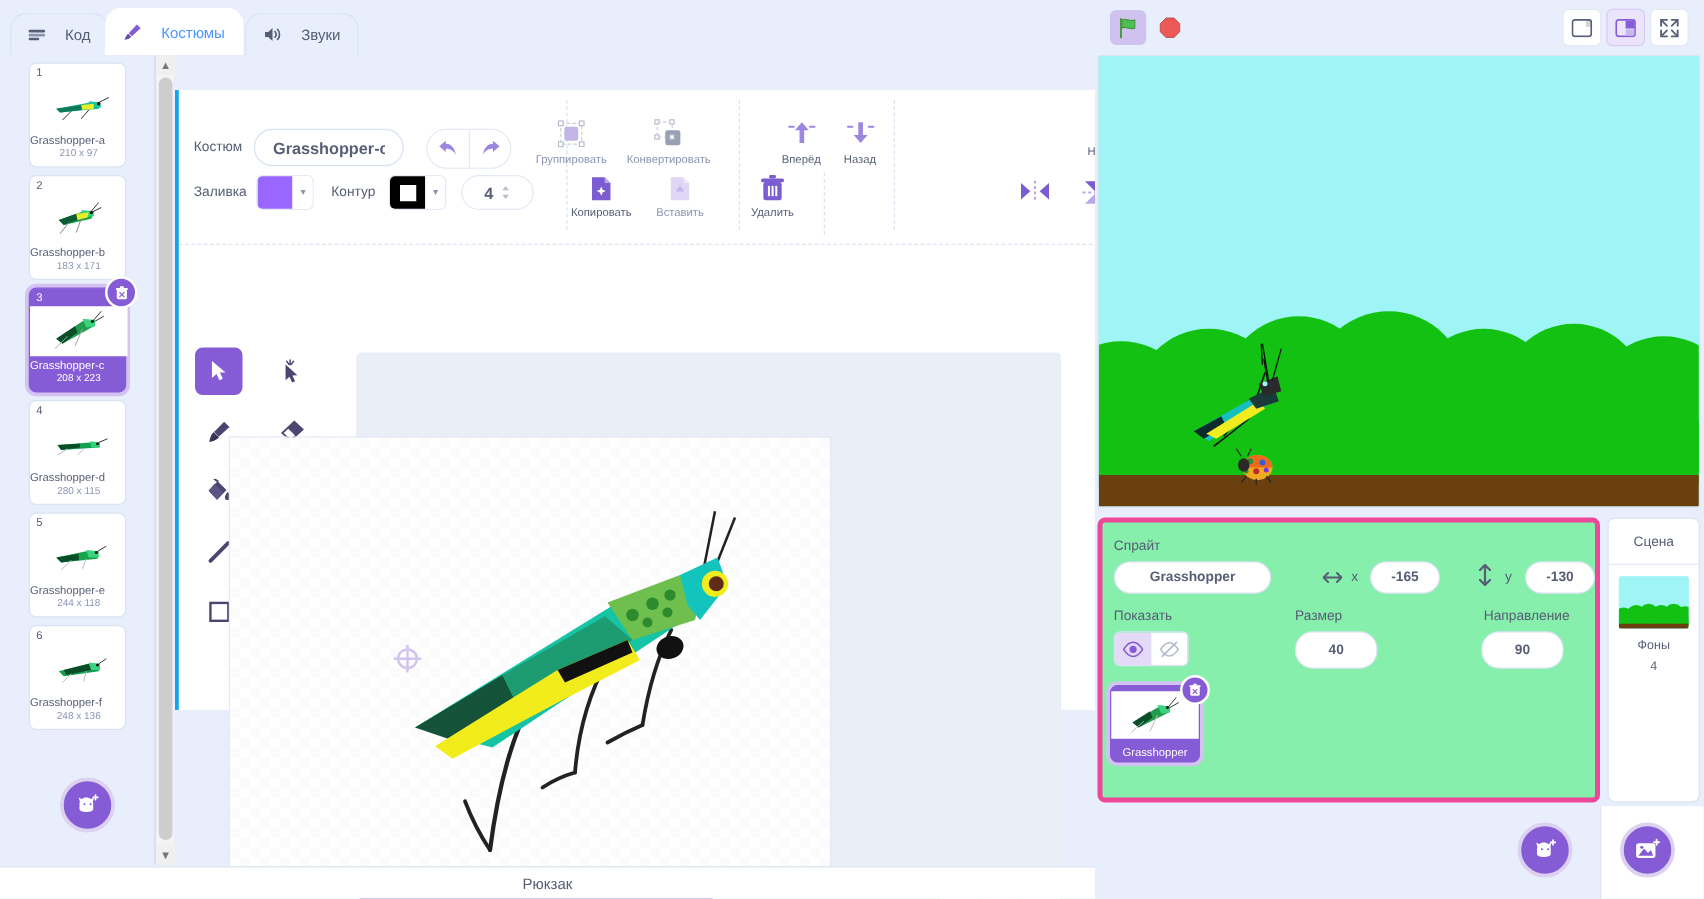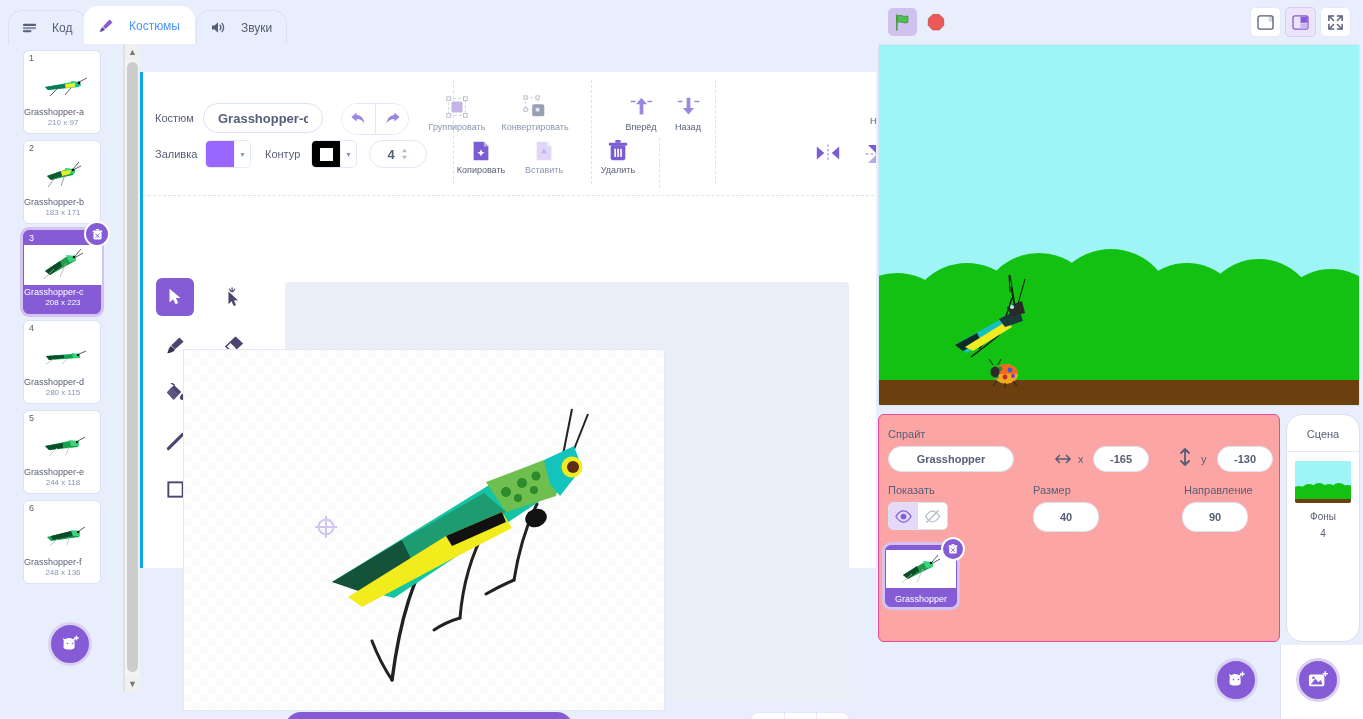--- a/index.html
+++ b/index.html
@@ -252,21 +252,21 @@
   .layout-btn.on { background: #ece4fb; border-color: #d8cbf5; }
 
   .stage {
     position: absolute; left: 2px; top: 44px; width: 482px; height: 362px;
     background: #9ff5f5; border: 1px solid #d9e3f2; border-radius: 2px;
     overflow: hidden;
   }
 
   .sprite-panel {
     position: absolute; left: 2px; top: 414px; width: 402px; height: 228px;
-    background: #fca5a5; border: 1px solid #ec4899; border-radius: 6px;
+    background: #86efac; border: 4px solid #ec4899; border-radius: 6px;
   }
   .sp-lbl { position: absolute; font-size: 11px; color: #575e75; }
   .sp-field {
     position: absolute; border: 1px solid #d9e3f2; border-radius: 14px;
     height: 26px; background: #fff; font-size: 11px; font-weight: bold;
     color: #575e75; text-align: center; outline: none;
     font-family: "Liberation Sans", sans-serif;
     display: flex; align-items: center; justify-content: center;
   }
   .show-btn {
@@ -288,21 +288,21 @@
     display: flex; align-items: center; justify-content: center;
   }
   .sprite-tile .st-name {
     position: absolute; left: 0; bottom: 2px; width: 70px; text-align: center;
     font-size: 9px; color: #575e75; white-space: nowrap; overflow: hidden;
   }
   .sprite-tile.selected .st-name { color: #fff; }
 
   .stage-sel {
     position: absolute; left: 410px; top: 414px; width: 74px; height: 228px;
-    background: #ffffff; border: 1px solid #d9e3f2; border-radius: 16px;
+    background: #ffffff; border: 1px solid #d9e3f2; border-radius: 6px;
   }
   .stage-sel .ss-title {
     position: absolute; left: 0; top: 13px; width: 72px; text-align: center;
     font-size: 11px; color: #575e75;
   }
   .stage-sel .ss-div {
     position: absolute; left: 0; top: 36px; width: 72px; height: 1px;
     background: #e3e9f5;
   }
   .stage-sel .ss-thumb {
@@ -786,20 +786,23 @@
           <svg width="17" height="17" viewBox="0 0 18 18">
             <circle cx="7.6" cy="7.6" r="5.6" fill="none" stroke="#575e75" stroke-width="1.5"></circle>
             <path d="M11.8 11.8 L16 16" stroke="#575e75" stroke-width="1.7" stroke-linecap="round"></path>
             <path d="M5 7.6h5.2 M7.6 5v5.2" stroke="#575e75" stroke-width="1.5" stroke-linecap="round"></path>
           </svg>
         </div>
       </div>
     </div>
   </div>
 
+  <div class="backpack">
+    <span>Рюкзак</span>
+  </div>
 
   <div class="rightcol">
 
     <div class="stage-header">
       <div class="flag-btn">
         <svg width="19" height="19" viewBox="0 0 20 20">
           <path d="M4 2.2v15.6" stroke="#45993d" stroke-width="1.6" stroke-linecap="round"></path>
           <path d="M4.8 3 C8 1 11 5 15.6 3.2 V10 C11 11.8 8 7.8 4.8 9.8Z" fill="#4cbf56" stroke="#45993d" stroke-width="1"></path>
         </svg>
       </div>

